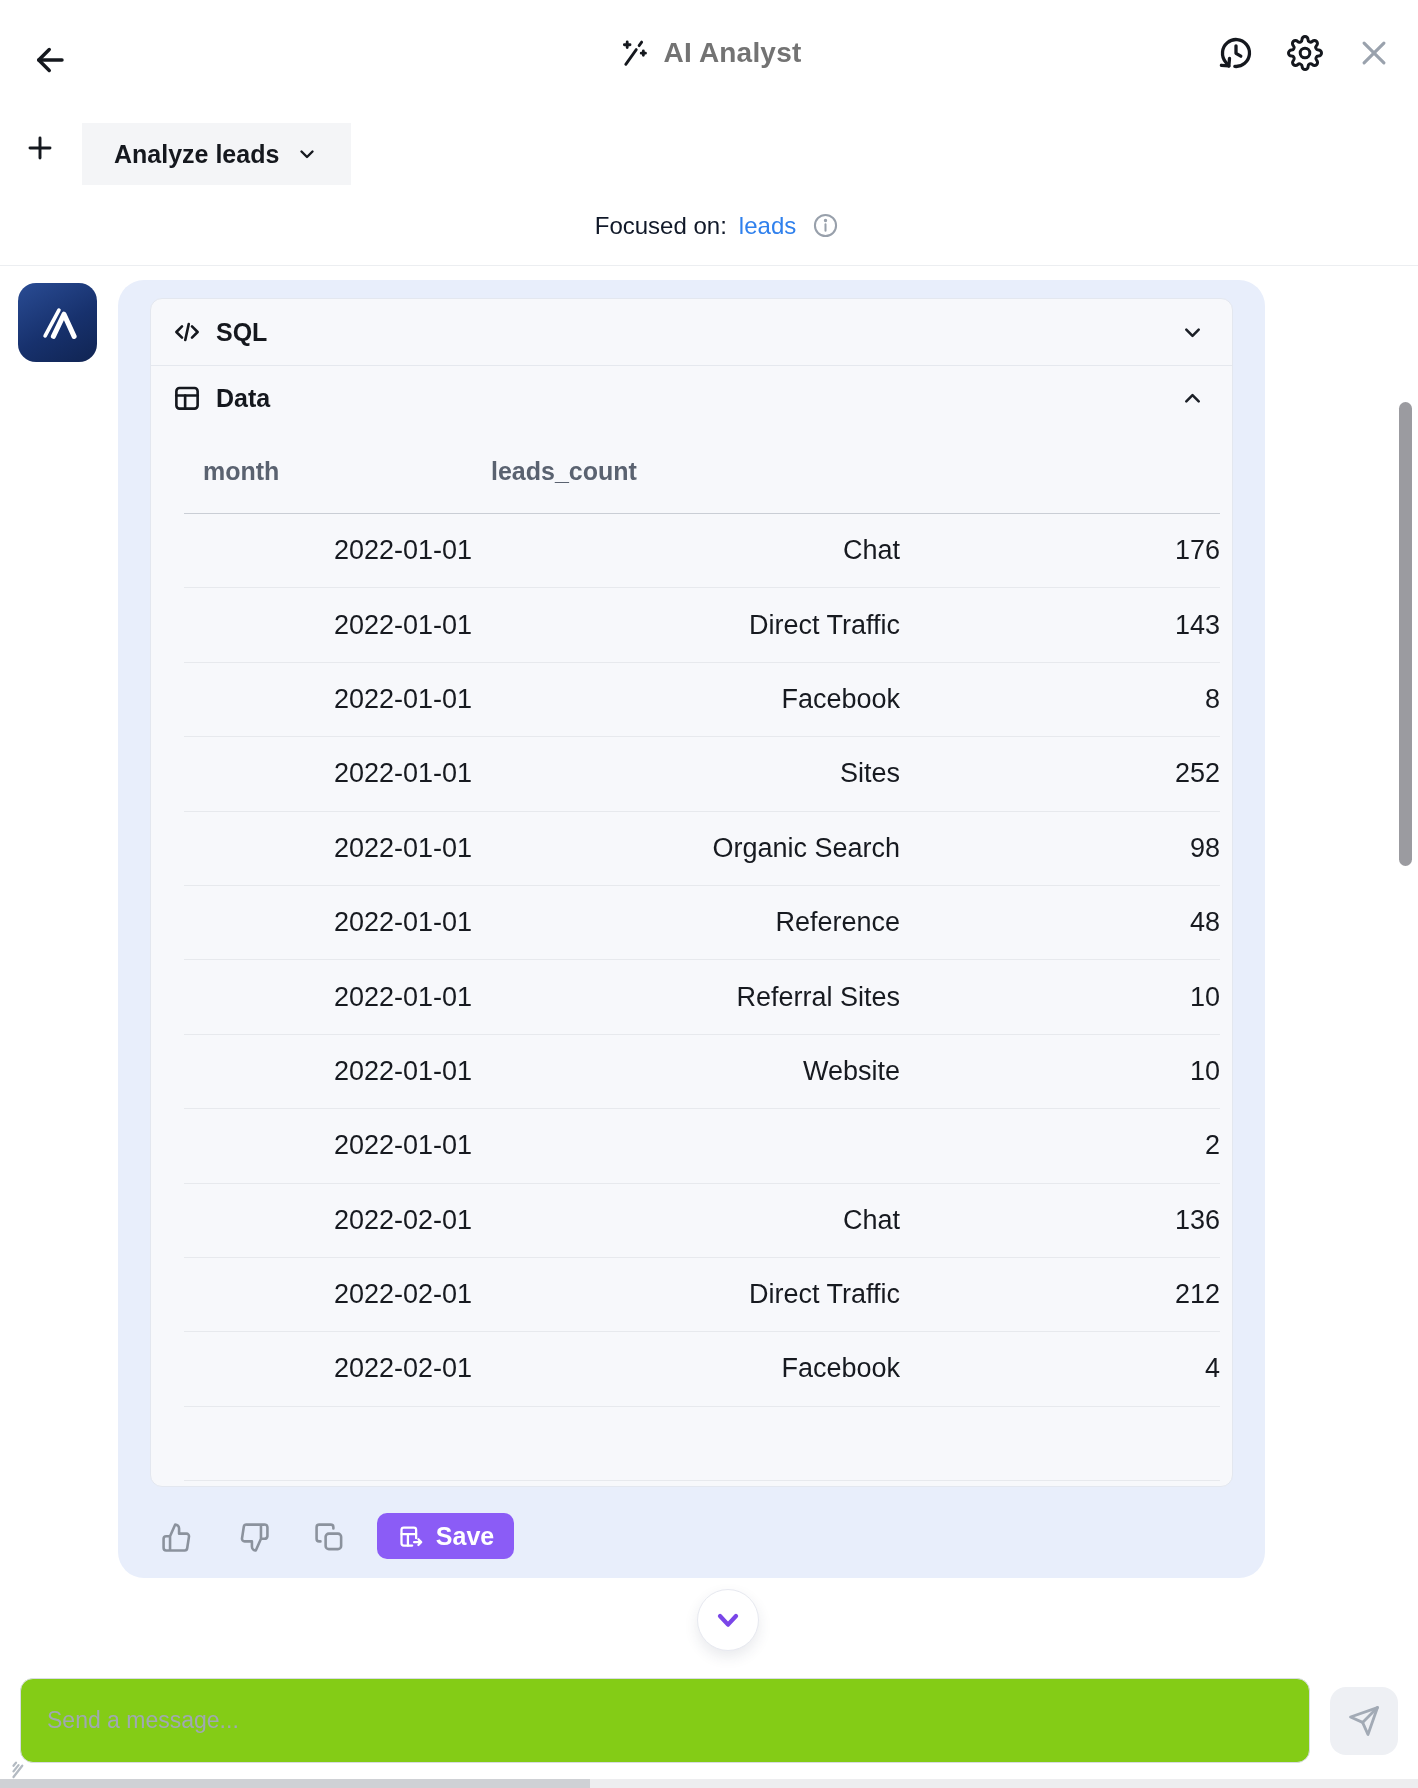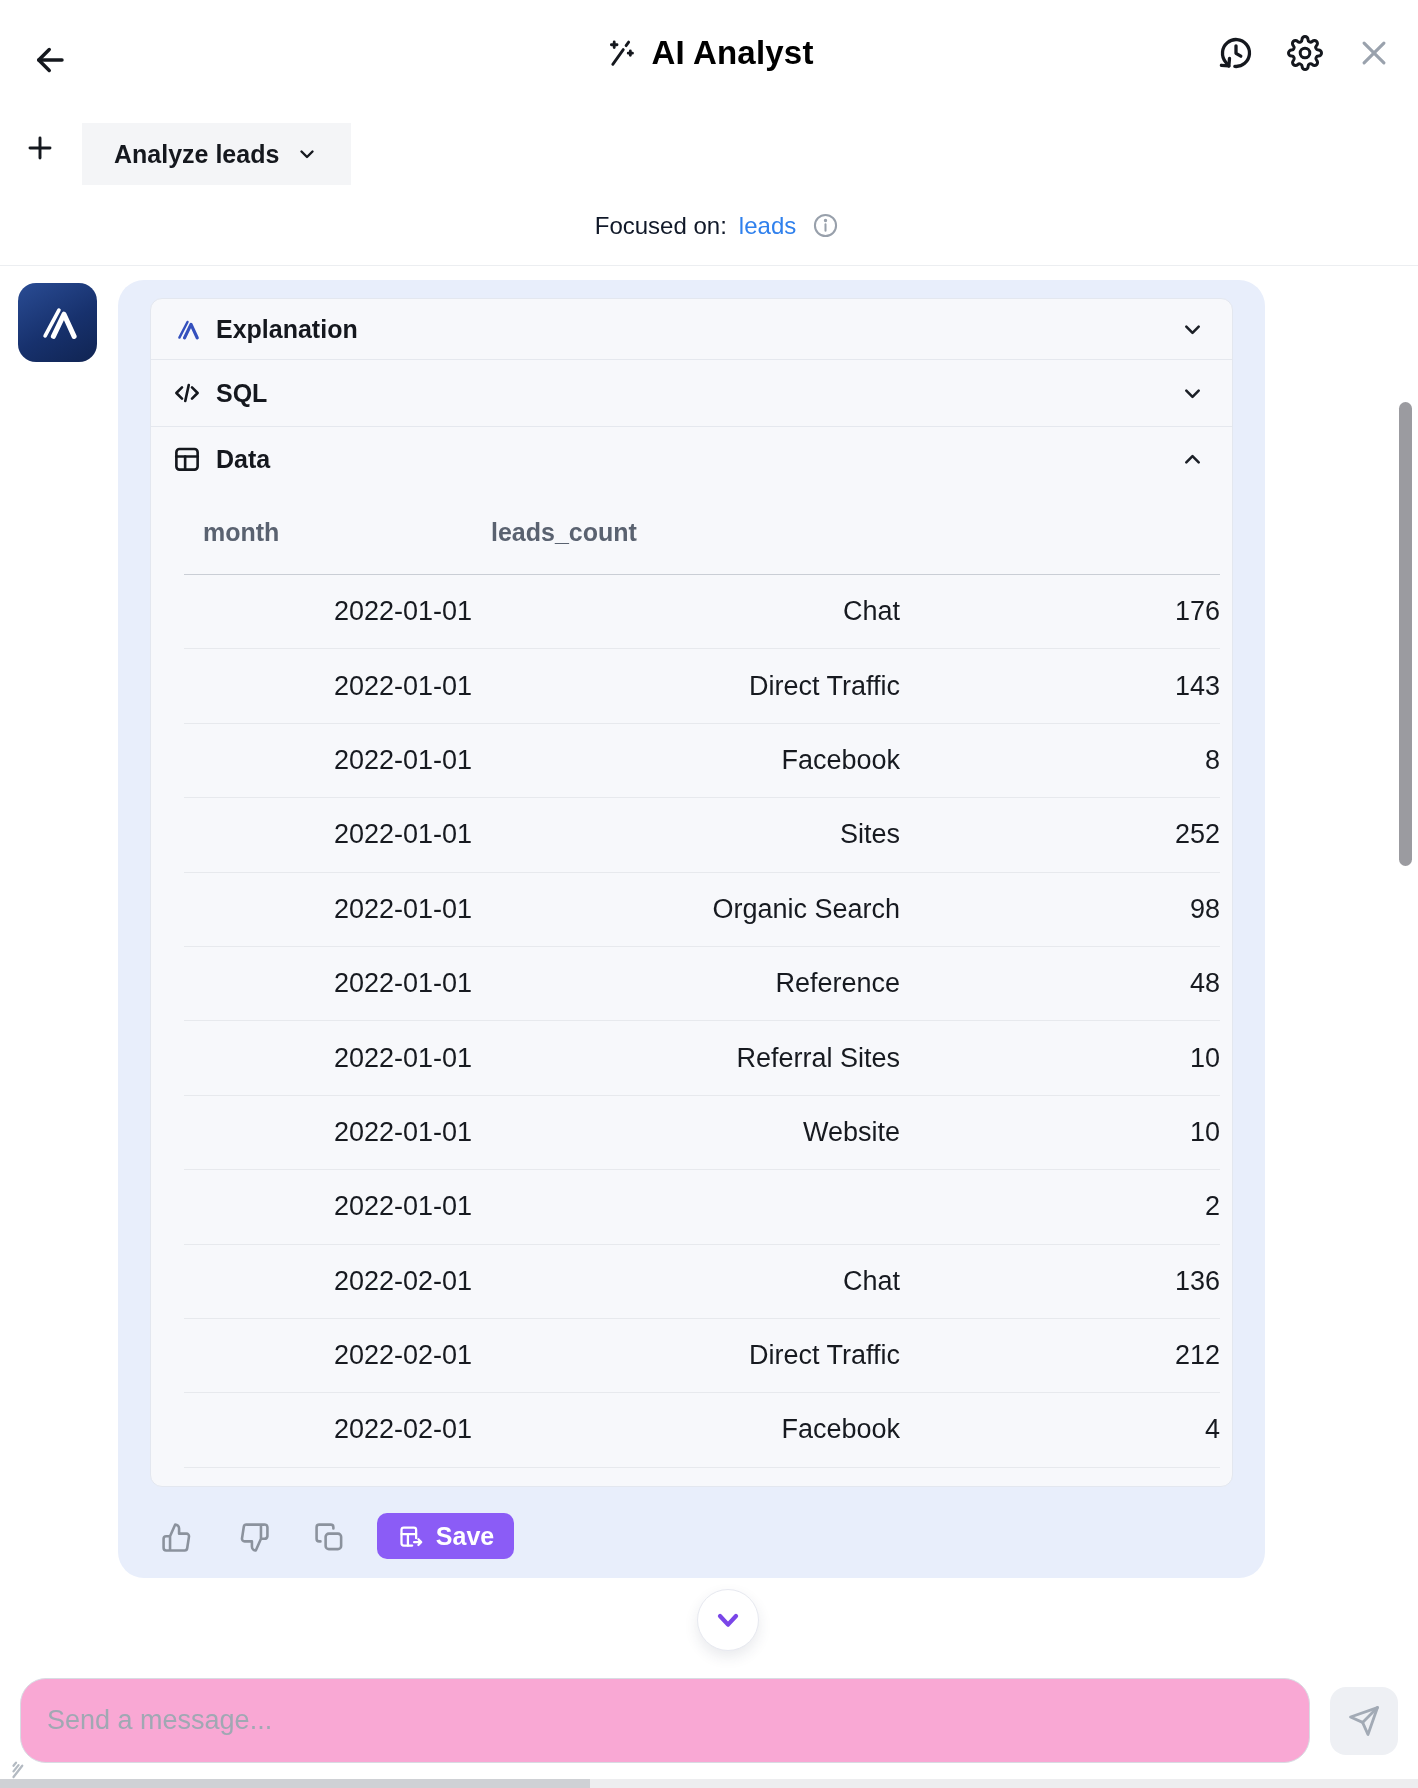--- a/index.html
+++ b/index.html
@@ -8,21 +8,21 @@
     background:#ffffff;font-family:"Liberation Sans",sans-serif;color:#15181e;
   }
   svg{display:block}
   .icon-stroke{fill:none;stroke:currentColor;stroke-width:2;stroke-linecap:round;stroke-linejoin:round}
 
   
   .header{position:absolute;left:0;top:0;width:1418px;height:106px;background:#fff;}
   .back-btn{position:absolute;left:28px;top:38px;width:44px;height:44px;display:flex;align-items:center;justify-content:center;color:#15181e;cursor:pointer;background:none;border:none;padding:0}
   .title-wrap{position:absolute;left:0;top:0;width:1418px;height:106px;display:flex;align-items:center;justify-content:center;gap:13px;}
   .title-wrap .wand{color:#15181e}
-  .app-title{font-size:33px;font-weight:700;letter-spacing:.2px;color:#000000}
+  .app-title{font-size:28px;font-weight:700;letter-spacing:.2px;color:#737373}
   .hdr-right{position:absolute;right:24px;top:33px;display:flex;align-items:center;gap:29px;}
   .hdr-icon{width:40px;height:40px;display:flex;align-items:center;justify-content:center;color:#15181e;background:none;border:none;padding:0;cursor:pointer}
   .hdr-icon.close{color:#9aa2ad}
 
   
   .tabbar{position:absolute;left:0;top:106px;width:1418px;height:80px;border-bottom:1.5px solid #e7e9ed;background:#fff;}
   .plus-btn{position:absolute;left:20px;top:22px;width:40px;height:40px;display:flex;align-items:center;justify-content:center;color:#15181e;background:none;border:none;padding:0;cursor:pointer}
   .tab{position:absolute;left:82px;top:17px;height:62px;background:#f4f5f7;display:flex;align-items:center;padding:0 32px 0 32px;gap:16px;cursor:pointer;border:none}
   .tab-label{font-size:25px;font-weight:600;color:#15181e;}
   .tab .chev{color:#15181e}
@@ -64,22 +64,22 @@
     display:flex;align-items:center;justify-content:center;gap:12px;color:#fff;border:none;cursor:pointer}
   .save-label{font-size:25px;font-weight:700;color:#fff}
 
   
   .fab{position:absolute;left:697px;top:1589px;width:62px;height:62px;border-radius:50%;background:#fff;
     border:1.5px solid #e7e9f0;box-shadow:0 6px 14px rgba(40,50,80,.10);display:flex;align-items:center;justify-content:center;
     color:#7a46e8;cursor:pointer}
 
   
   .composer-input{position:absolute;left:20px;top:1678px;width:1290px;height:85px;box-sizing:border-box;
-    border:1.5px solid #d8dce3;border-radius:26px;background:#f9a8d4;padding:0 24px 0 26px;
-    font-family:"Liberation Sans",sans-serif;font-size:27px;color:#15181e;outline:none}
+    border:1.5px solid #d8dce3;border-radius:13px;background:#84cc16;padding:0 24px 0 26px;
+    font-family:"Liberation Sans",sans-serif;font-size:23px;color:#15181e;outline:none}
   .composer-input::placeholder{color:#a0a8b3;opacity:1}
   .resize-grip{position:absolute;left:6px;top:1752px;color:#b3bac2}
   .send-btn{position:absolute;left:1330px;top:1687px;width:68px;height:68px;border-radius:16px;background:#eef0f4;
     display:flex;align-items:center;justify-content:center;color:#a2aab5;border:none;cursor:pointer}
 
   
   .vscroll{position:absolute;left:1399px;top:402px;width:13px;height:464px;border-radius:7px;background:#9b9ba0;cursor:pointer}
   .hscroll-track{position:absolute;left:0;top:1779px;width:1418px;height:9px;background:#ededef;}
   .hscroll-thumb{position:absolute;left:0;top:0;width:590px;height:9px;background:#cfd1d5;cursor:pointer}
 </style>
@@ -161,34 +161,20 @@
 <div class="avatar">
   <svg width="46" height="46" viewBox="0 0 100 100" fill="none" stroke="#ffffff" stroke-linecap="round" stroke-linejoin="round">
     <path d="M22 78 L52 22" stroke-width="8"></path>
     <path d="M40 79 L63 31 L85 79" stroke-width="11"></path>
   </svg>
 </div>
 
 <div class="card">
   <div class="sections">
 
-    <div class="sec sec-explanation">
-      <span class="sec-icon atlan">
-        <svg width="27" height="27" viewBox="0 0 100 100" fill="none" stroke="currentColor" stroke-linecap="round" stroke-linejoin="round">
-          <path d="M20 80 L50 22" stroke-width="9"></path>
-          <path d="M39 81 L63 31 L86 81" stroke-width="12"></path>
-        </svg>
-      </span>
-      <span class="sec-label">Explanation</span>
-      <span class="chev">
-        <svg width="27" height="27" viewBox="0 0 24 24" class="icon-stroke" style="stroke-width:2.3">
-            <polyline points="6.5 9.5 12 15 17.5 9.5"></polyline>
-          </svg>
-      </span>
-    </div>
 
     <div class="sec sec-sql">
       <span class="sec-icon">
         <svg width="30" height="30" viewBox="0 0 24 24" class="icon-stroke" style="stroke-width:2.1">
           <polyline points="8 7.5 3.5 12 8 16.5"></polyline>
             <polyline points="16 7.5 20.5 12 16 16.5"></polyline>
             <line x1="13.4" y1="5.6" x2="10.6" y2="18.4"></line>
         </svg>
       </span>
       <span class="sec-label">SQL</span>

